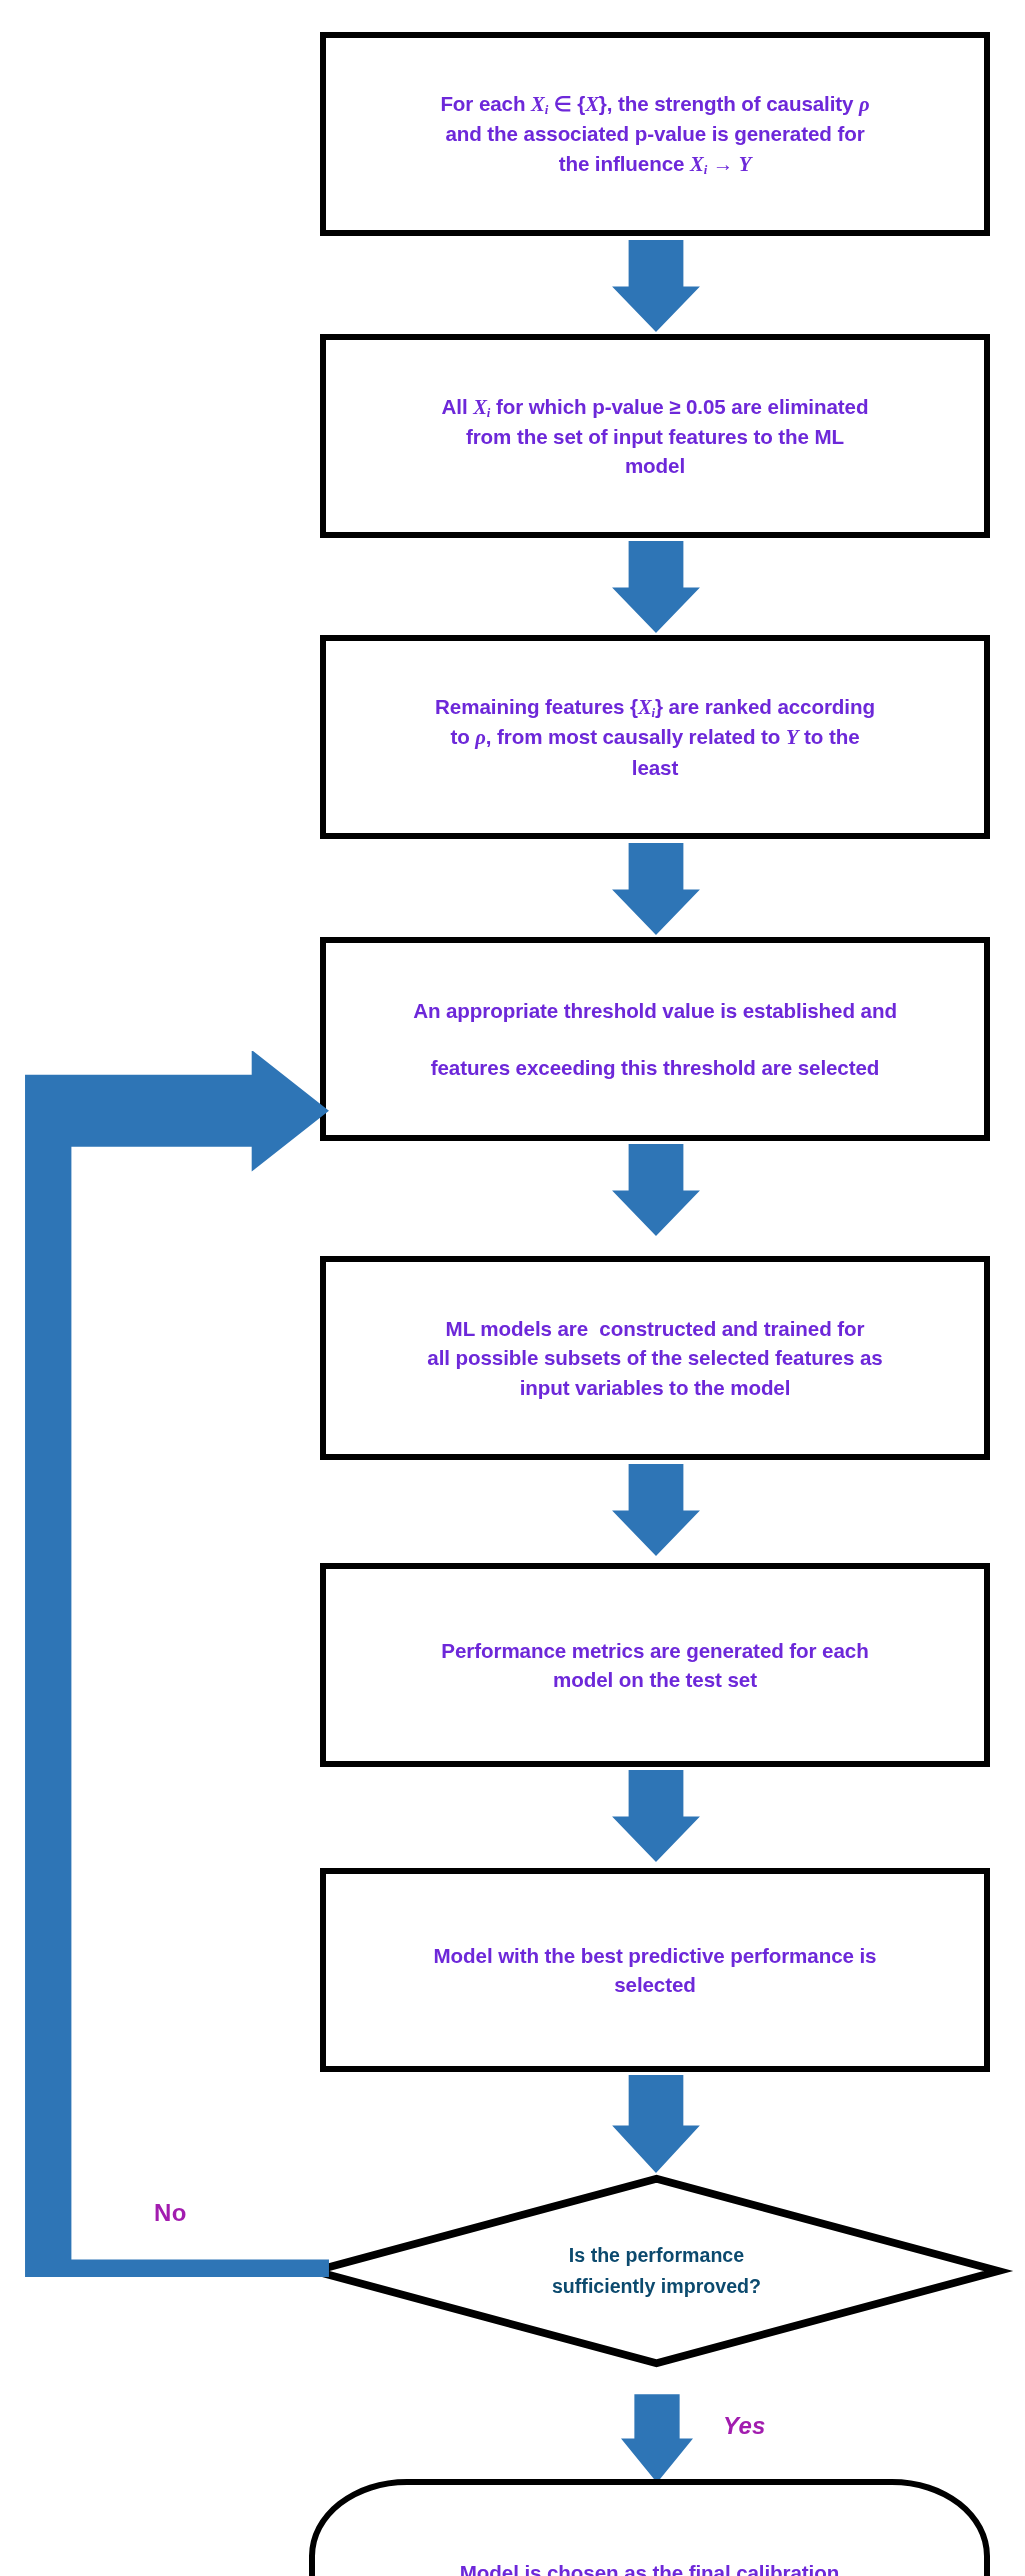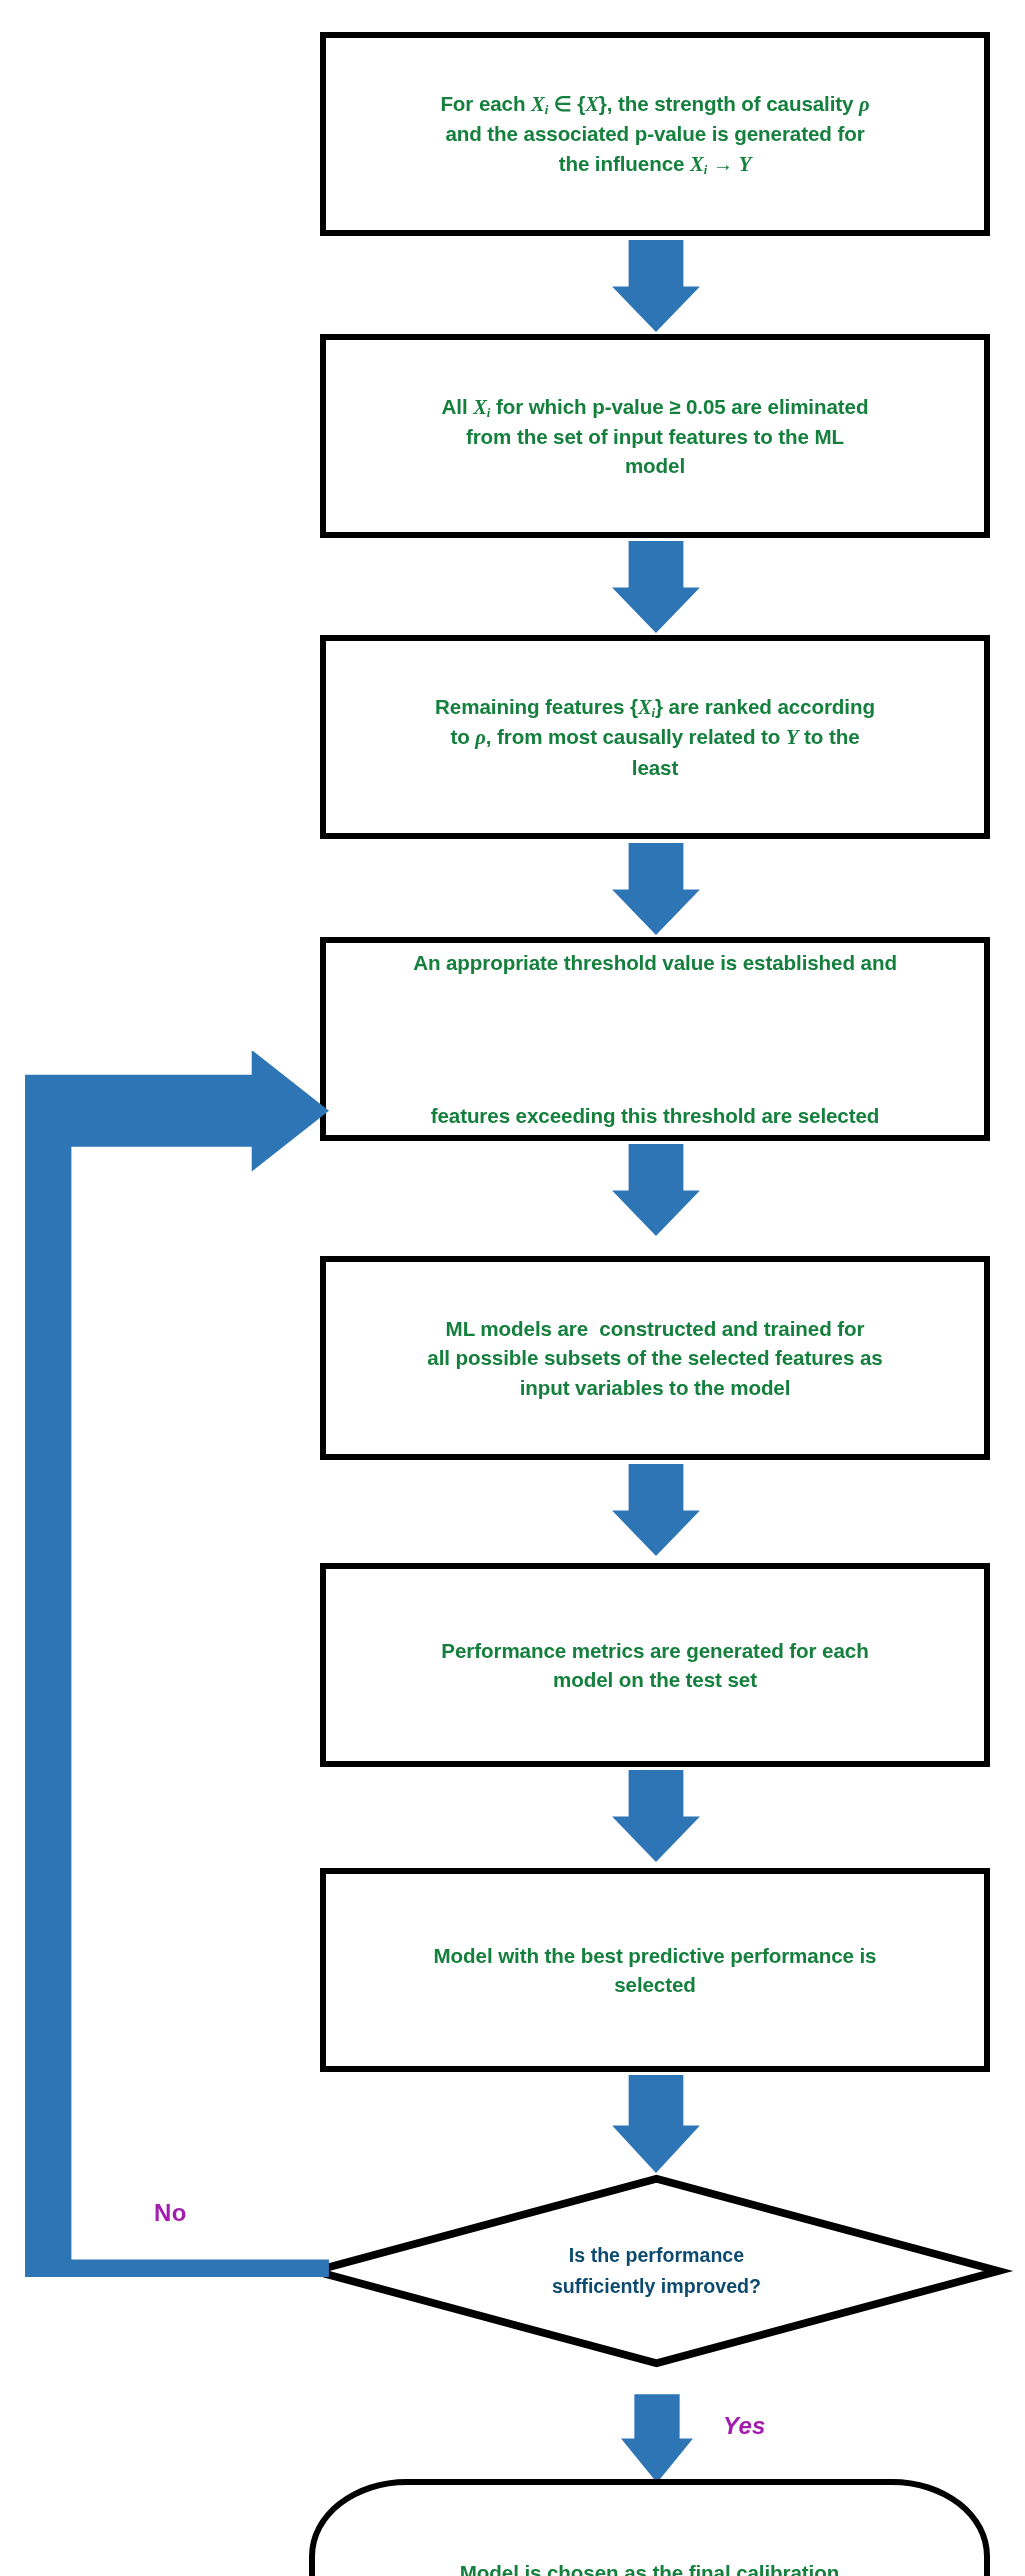--- a/index.html
+++ b/index.html
@@ -27,21 +27,21 @@
     justify-content: center;
     text-align: center;
   }
   .process-node {
     border: 6.7px solid #000000;
   }
   .node-text {
     font-weight: bold;
     font-size: 20.6px;
     line-height: 1.42;
-    color: #15803d;
+    color: #6d28d9;
     padding: 0 13.4px;
     letter-spacing: -0.1px;
   }
   .node-text.sub {
     padding-top: 0;
   }
   .spacer-line {
     height: 27px;
   }
   .terminal-node {
@@ -139,21 +139,21 @@
       least
     </div>
   </div>
 
   <div class="arrow-down" style="left:612px; top:843px; width:88px; height:92px;">
     <svg width="88" height="92" viewBox="0 0 170 178" xmlns="http://www.w3.org/2000/svg">
       <polygon points="32,0 138,0 138,90 170,90 85,178 0,90 32,90" fill="#2E75B6"></polygon>
     </svg>
   </div>
 
-  <div class="node process-node" style="left:320px; top:937px; width:670px; height:204px;gap:48px;">
+  <div class="node process-node" style="left:320px; top:937px; width:670px; height:204px;">
     <div class="node-text">An appropriate threshold value is established and</div>
     <div class="spacer-line"></div>
     <div class="node-text sub">features exceeding this threshold are selected</div>
   </div>
 
   <div class="arrow-down" style="left:612px; top:1144px; width:88px; height:92px;">
     <svg width="88" height="92" viewBox="0 0 170 178" xmlns="http://www.w3.org/2000/svg">
       <polygon points="32,0 138,0 138,90 170,90 85,178 0,90 32,90" fill="#2E75B6"></polygon>
     </svg>
   </div>

